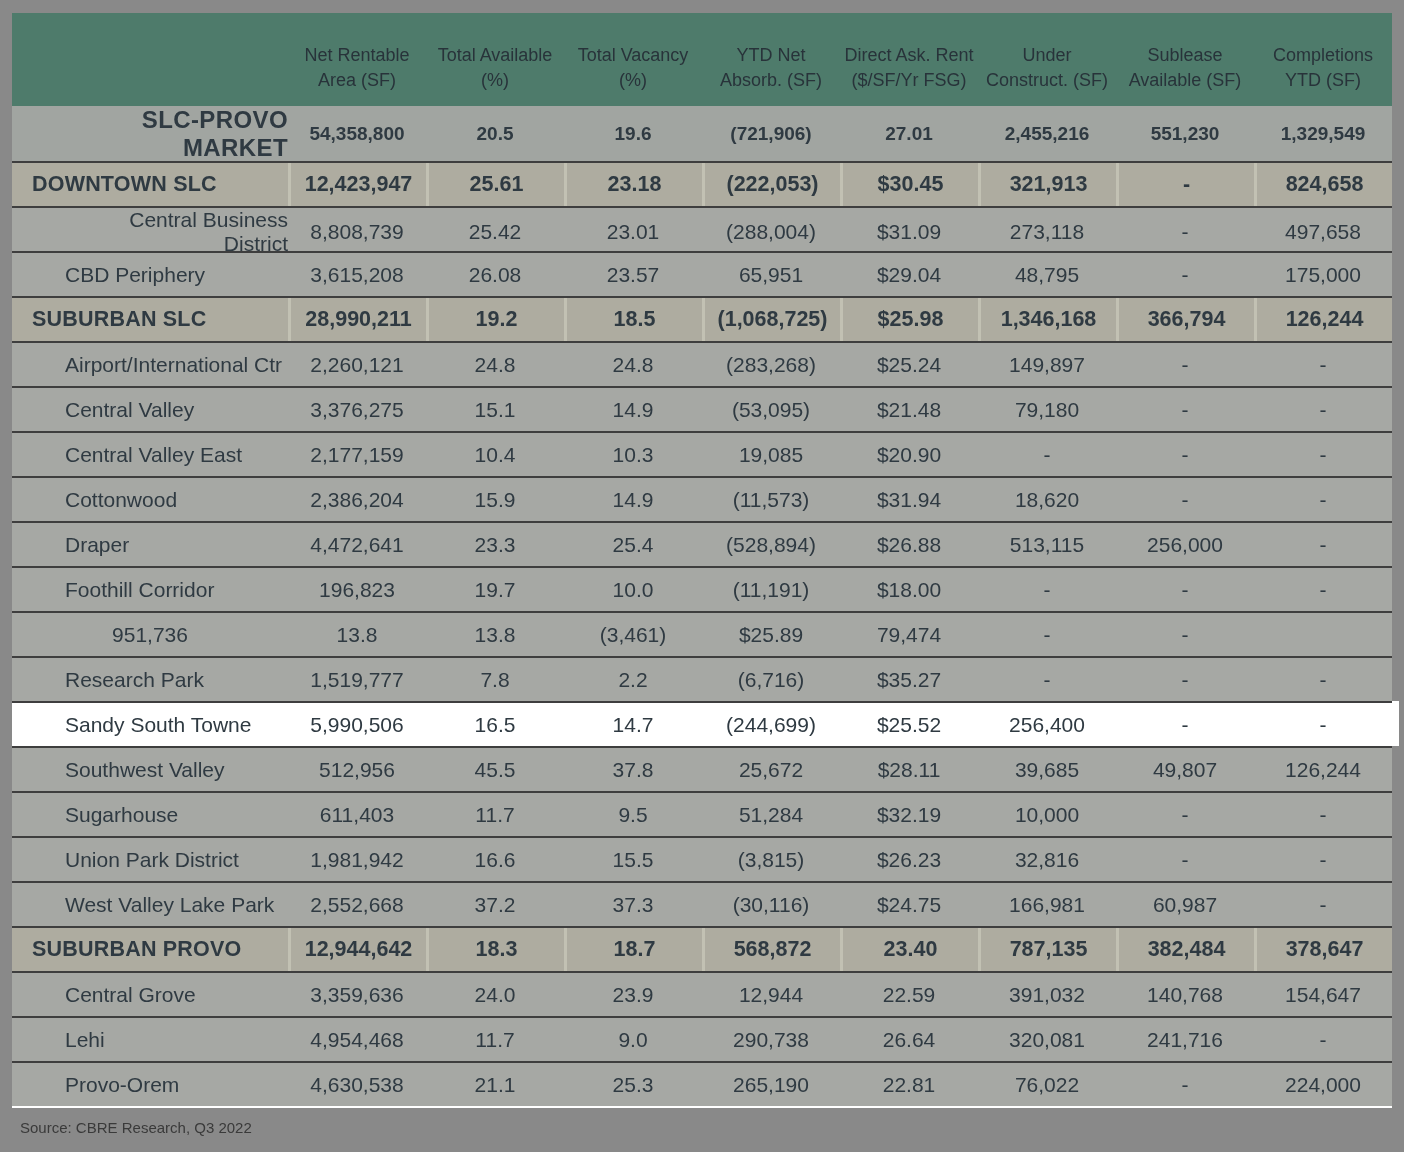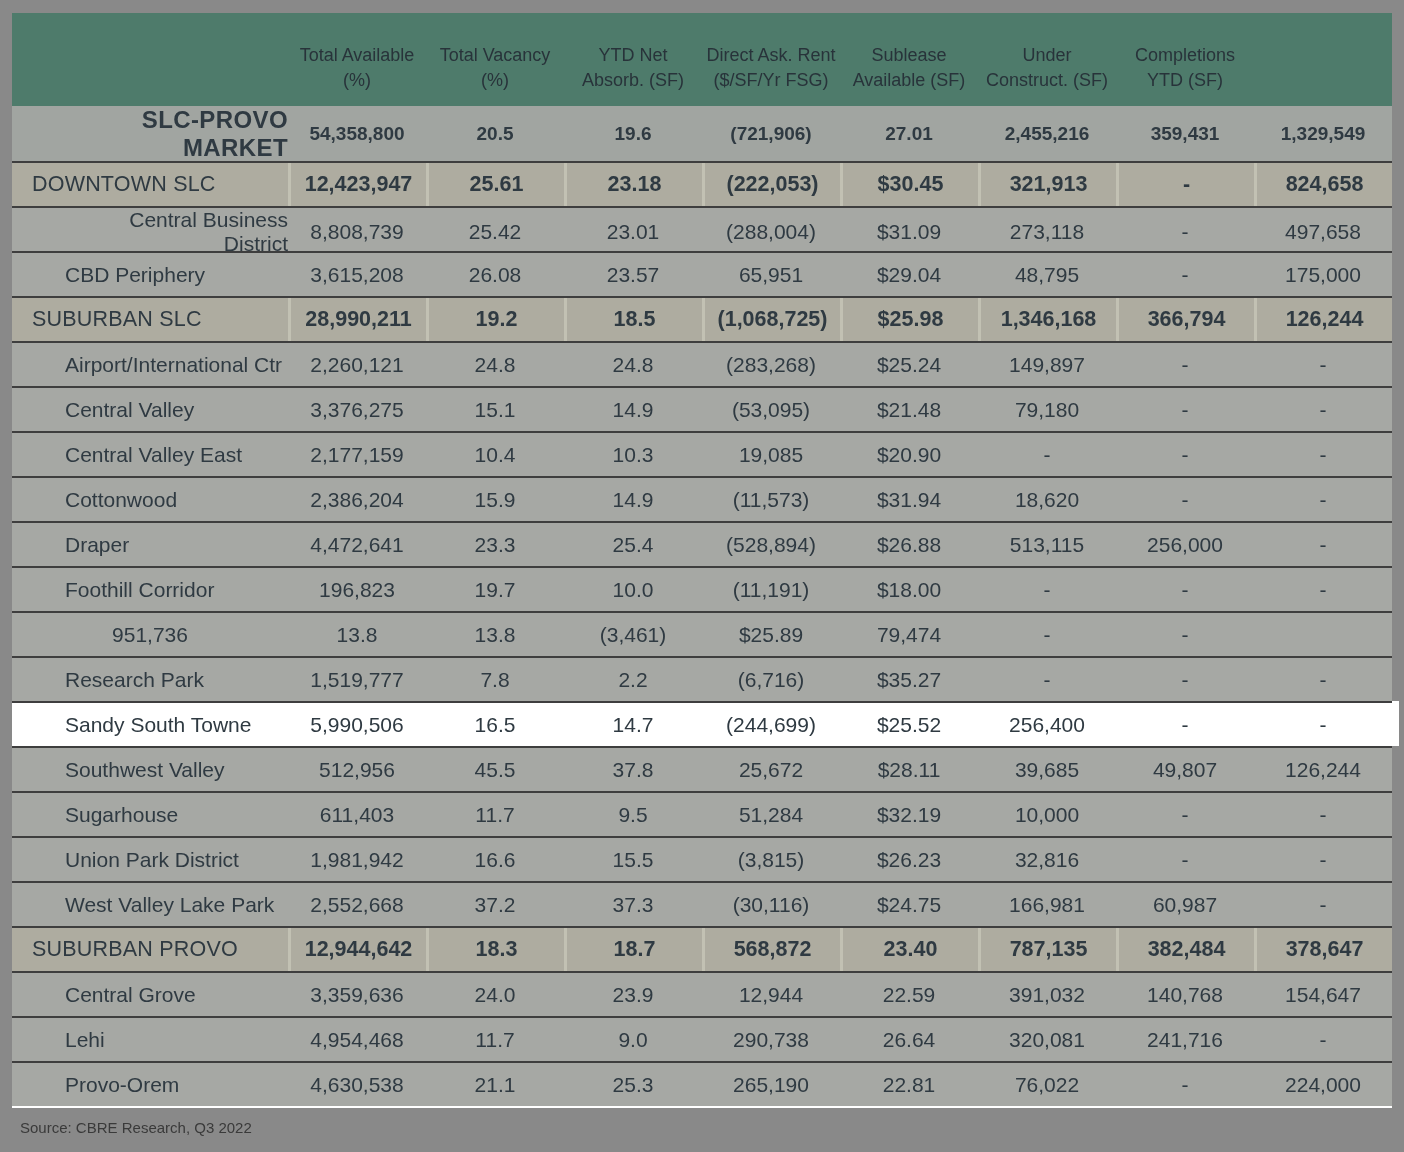--- a/index.html
+++ b/index.html
@@ -35,76 +35,80 @@
   .row.highlight { background:#ffffff; box-shadow:7px 0 0 0 #ffffff; }
 
   .cell { display:flex; align-items:center; box-sizing:border-box; }
   .name-cell { padding-left:20px; font-size:21px; }
   .num-cell  { justify-content:center; font-size:21px; }
 
   .row.data .name-cell, .row.highlight .name-cell { padding-left:53px; }
 
   .row.market .name-cell { font-size:24px; font-weight:bold; letter-spacing:.4px; }
   .row.market .num-cell  { font-size:19px; font-weight:bold; }
-  .row.section .name-cell { font-size:21.5px; font-weight:normal; letter-spacing:.2px; }
+  .row.section .name-cell { font-size:21.5px; font-weight:bold; letter-spacing:.2px; }
   .row.section .num-cell  { font-size:21.5px; font-weight:bold; }
   .row.section .cell + .cell { border-left:3px solid #c2c1b3; }
 
   .source {
     padding:11px 0 0 8px;
     font-size:15px;
     color:#3a3a3a;
   }
 </style>
 </head>
 <body>
 
 <div class="page">
   <div>
     <div class="grid-row thead" id="thead">
       <div class="th"></div>
+    <div class="th">
+          <span>Net Rentable</span>
+          <span>Area (SF)</span>
+        </div>
         <div class="th">
           <span>Total Available</span>
           <span>(%)</span>
         </div>
         <div class="th">
           <span>Total Vacancy</span>
           <span>(%)</span>
         </div>
         <div class="th">
           <span>YTD Net</span>
           <span>Absorb. (SF)</span>
         </div>
         <div class="th">
           <span>Direct Ask. Rent</span>
           <span>($/SF/Yr FSG)</span>
         </div>
         <div class="th">
+          <span>Under</span>
+          <span>Construct. (SF)</span>
+        </div>
+        <div class="th">
           <span>Sublease</span>
           <span>Available (SF)</span>
-        </div>
-        <div class="th">
-          <span>Under</span>
-          <span>Construct. (SF)</span>
         </div>
         <div class="th">
           <span>Completions</span>
           <span>YTD (SF)</span>
         </div>
       </div>
     <div class="tbody" id="tbody">
         <div class="grid-row row market">
           <div class="cell name-cell">SLC-PROVO MARKET</div>
           <div class="cell num-cell">54,358,800</div>
           <div class="cell num-cell">20.5</div>
           <div class="cell num-cell">19.6</div>
           <div class="cell num-cell">(721,906)</div>
           <div class="cell num-cell">27.01</div>
           <div class="cell num-cell">2,455,216</div>
-          <div class="cell num-cell">359,431</div>
+          <div class="cell num-cell">551,230</div>
           <div class="cell num-cell">1,329,549</div>
         </div>
         <div class="grid-row row section">
           <div class="cell name-cell">DOWNTOWN SLC</div>
           <div class="cell num-cell">12,423,947</div>
           <div class="cell num-cell">25.61</div>
           <div class="cell num-cell">23.18</div>
           <div class="cell num-cell">(222,053)</div>
           <div class="cell num-cell">$30.45</div>
           <div class="cell num-cell">321,913</div>

